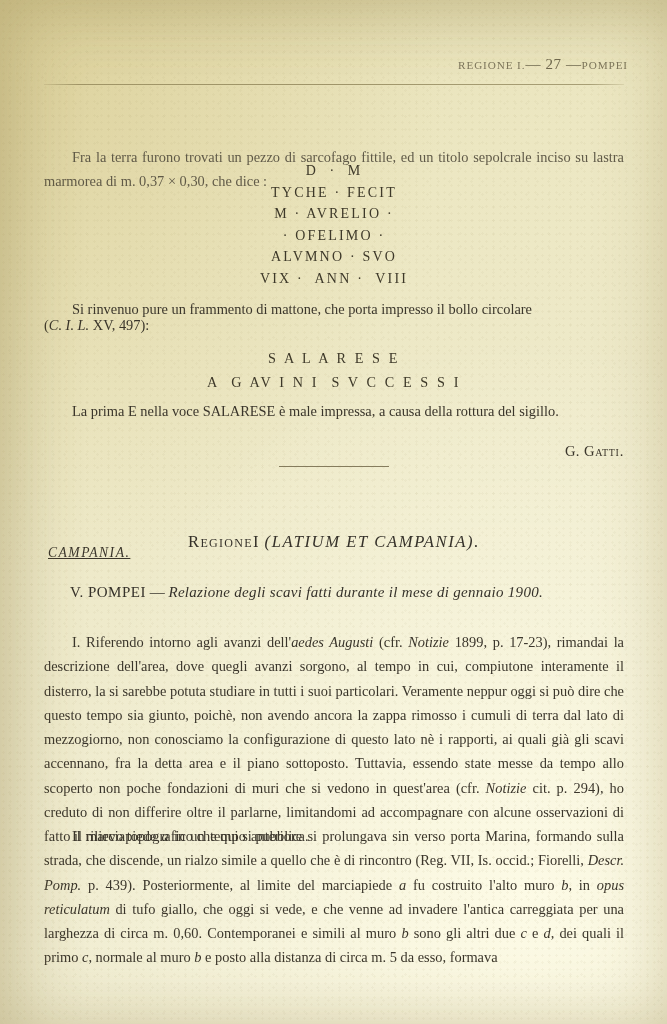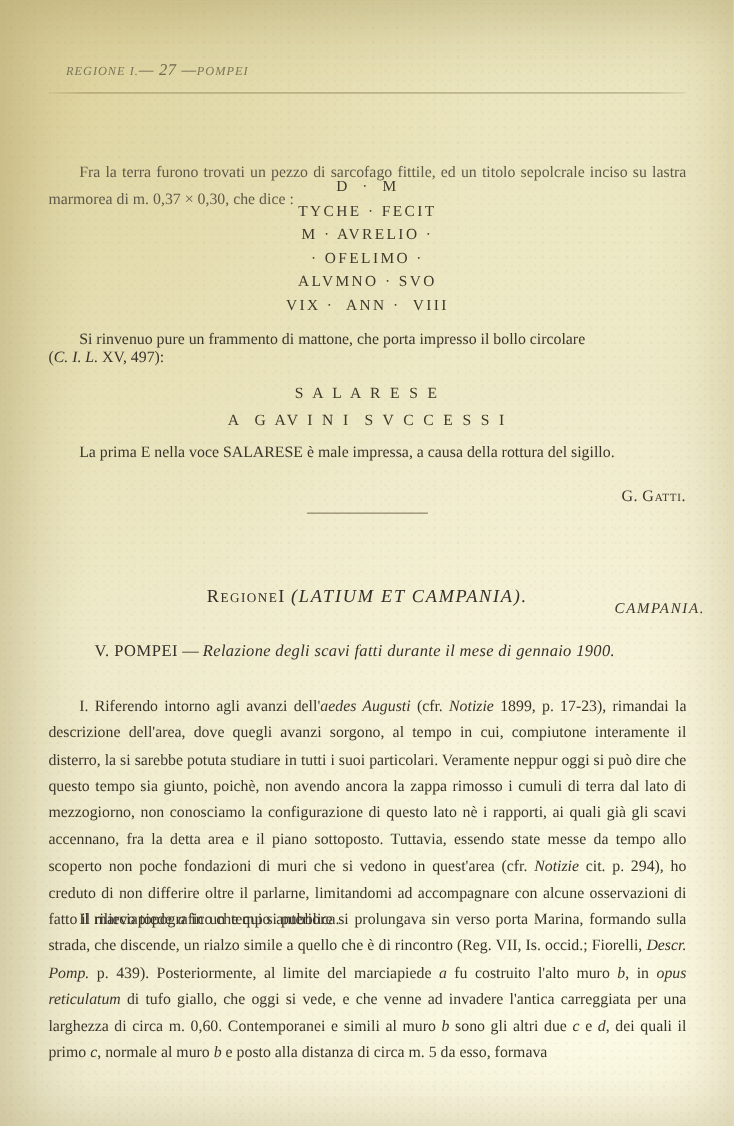--- a/index.html
+++ b/index.html
@@ -49,31 +49,30 @@
     left: 44px;
     top: 0;
     width: 580px;
     height: 1024px;
   }
 
   
   .runhead {
     position: absolute;
     top: 56px;
-    left: 16px;
+    left: 4px;
     width: 580px;
     display: flex;
     align-items: baseline;
-    justify-content: flex-start;
+    justify-content: flex-end;
     font-size: 11.2px;
     letter-spacing: .9px;
     color: #7d765c;
     font-variant: small-caps;
     text-transform: uppercase;
-    font-style: italic;
   }
   .runhead .folio {
     font-variant: normal;
     text-transform: none;
     letter-spacing: .6px;
     font-size: 15px;
     color: #6f684f;
   }
   .runhead .left  { flex: 0 0 auto; }
   .runhead .right { flex: 0 0 auto; }
@@ -173,34 +172,35 @@
     font-variant: small-caps;
     letter-spacing: 1.3px;
   }
   .region-heading .roman-big { letter-spacing: 1.2px; }
   .region-heading .ital {
     font-style: italic;
     letter-spacing: 1.6px;
   }
   .sub-heading {
     position: absolute;
-    left: 17px;
-    width: 580px;
-    text-align: right;
+    left: 4px;
+    width: 580px;
+    text-align: left;
     font-style: italic;
     font-variant: small-caps;
     font-size: 13.6px;
     letter-spacing: 1.5px;
     color: #3a352b;
+    text-decoration: underline;
   }
 
   
   .article-title {
     position: absolute;
-    left: 16px;
+    left: 0;
     width: 580px;
     font-size: 15px;
     line-height: 24.6px;
     text-align: justify;
     color: #35312a;
   }
   .article-title .num {
     letter-spacing: .5px;
   }
   .article-title .ttl {

